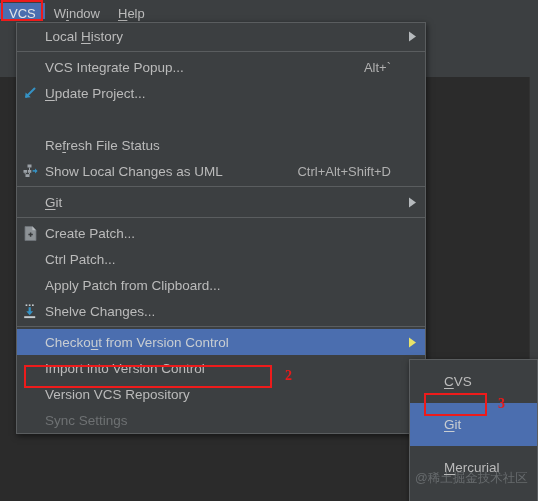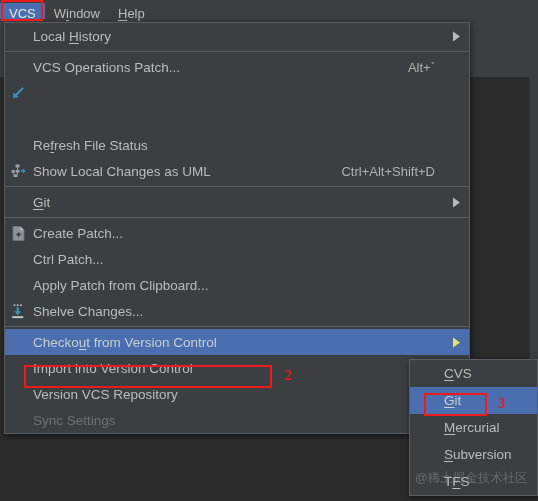--- a/index.html
+++ b/index.html
@@ -76,23 +76,23 @@
   
   .popup {
     position: absolute;
     background: #3c3f41;
     border: 1px solid #5a5d5f;
     box-shadow: 1px 2px 6px rgba(0,0,0,0.55);
     z-index: 40;
     box-sizing: border-box;
   }
   #vcs-menu {
-    left: 4px;
+    left: 16px;
     top: 22px;
-    width: 466px;
+    width: 410px;
   }
   #checkout-submenu {
     left: 409px;
     top: 359px;
     width: 129px;
   }
 
   .menu-row {
     position: relative;
     height: 26px;
@@ -137,21 +137,21 @@
   }
   .submenu-arrow svg { display: block; }
 
   .menu-sep {
     height: 1px;
     background: #5a5d5f;
     margin: 2px 0;
   }
 
   
-  #checkout-submenu .menu-row { height: 27px; padding-left: 8px; }
+  #checkout-submenu .menu-row { height: 43px; padding-left: 8px; }
   #checkout-submenu .menu-label {
     font-size: 13.5px;
     padding-left: 26px;
   }
 
   
   .annot-box {
     position: absolute;
     border: 2px solid #ee1b1b;
     box-sizing: border-box;
@@ -201,31 +201,32 @@
       <div class="menu-label">Local <span class="mn">H</span>istory</div>
       <div class="submenu-arrow" style="margin-left: auto;">
         <svg width="9" height="11" viewBox="0 0 9 11">
           <path d="M1 0.6 L8 5.5 L1 10.4 Z" fill="#b6babd"></path>
         </svg>
       </div>
     </div>
     <div class="menu-sep"></div>
     <div class="menu-row">
       <div class="menu-icon"></div>
-      <div class="menu-label">VCS Operations Patch...</div>
+      <div class="menu-label">VCS Integrate Popup...</div>
       <div class="menu-shortcut">Alt+`</div>
       <div class="submenu-arrow"></div>
     </div>
     <div class="menu-row">
       <div class="menu-icon">
         <svg width="14" height="14" viewBox="0 0 14 14">
           <path d="M11.5 2.5 L3.2 10.8" stroke="#3592c4" stroke-width="2" stroke-linecap="round"></path>
           <path d="M2.2 11.8 L2.6 6.6 L7.8 11.2 Z" fill="#3592c4"></path>
         </svg>
       </div>
+      <div class="menu-label"><span class="mn">U</span>pdate Project...</div>
       <div class="submenu-arrow" style="margin-left: auto;"></div>
     </div>
     <div class="menu-row disabled">
       <div class="menu-icon"></div>
       <div class="submenu-arrow" style="margin-left: auto;"></div>
     </div>
     <div class="menu-row">
       <div class="menu-icon"></div>
       <div class="menu-label">Re<span class="mn">f</span>resh File Status</div>
       <div class="submenu-arrow" style="margin-left: auto;"></div>

